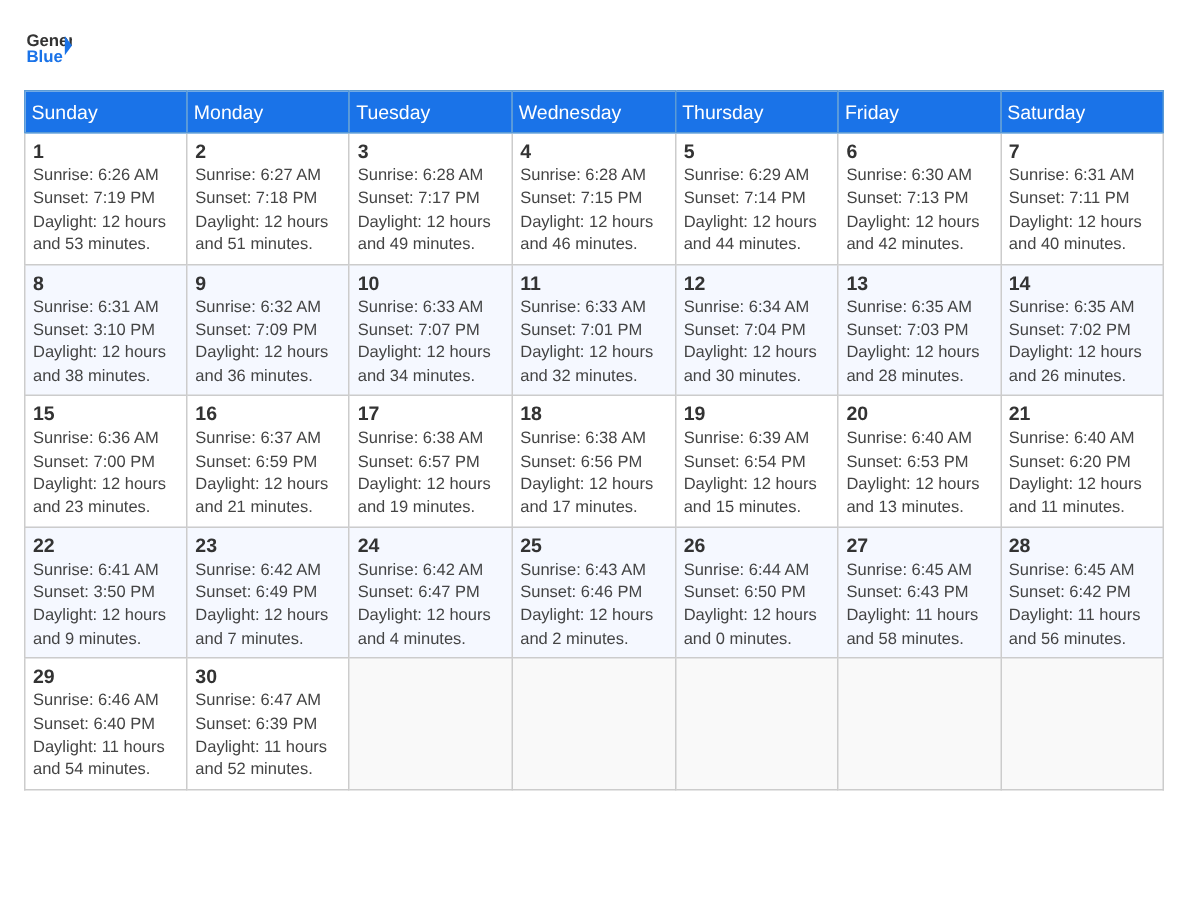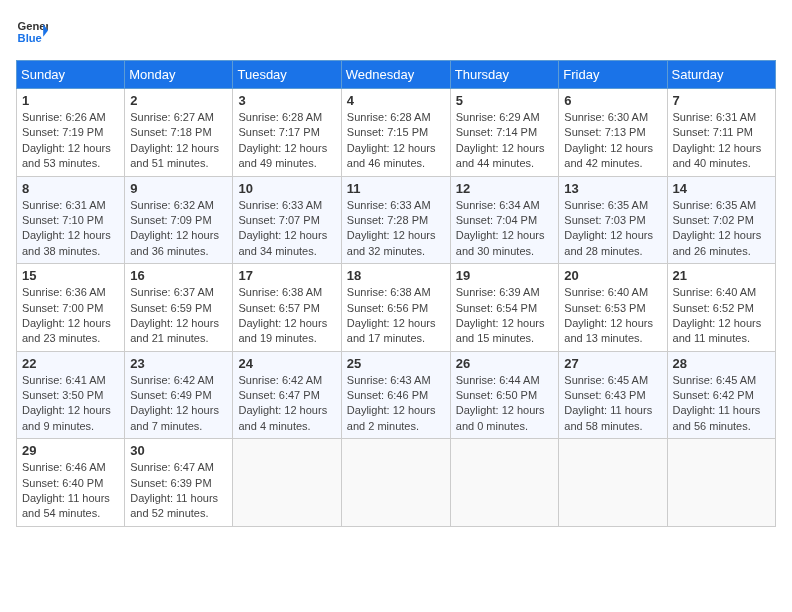--- a/index.html
+++ b/index.html
@@ -166,21 +166,21 @@
             <span>Sunset: 7:11 PM</span><br>
             <span>Daylight: 12 hours and 40 minutes.</span>
           </div>
         </td>
       </tr>
       <tr class="week-row">
         <td>
           <span class="day-num">8</span>
           <div class="day-info">
             <span>Sunrise: 6:31 AM</span><br>
-            <span>Sunset: 7:10 PM</span><br>
+            <span>Sunset: 3:10 PM</span><br>
             <span>Daylight: 12 hours and 38 minutes.</span>
           </div>
         </td>
         <td>
           <span class="day-num">9</span>
           <div class="day-info">
             <span>Sunrise: 6:32 AM</span><br>
             <span>Sunset: 7:09 PM</span><br>
             <span>Daylight: 12 hours and 36 minutes.</span>
           </div>
@@ -190,21 +190,21 @@
           <div class="day-info">
             <span>Sunrise: 6:33 AM</span><br>
             <span>Sunset: 7:07 PM</span><br>
             <span>Daylight: 12 hours and 34 minutes.</span>
           </div>
         </td>
         <td>
           <span class="day-num">11</span>
           <div class="day-info">
             <span>Sunrise: 6:33 AM</span><br>
-            <span>Sunset: 7:28 PM</span><br>
+            <span>Sunset: 7:01 PM</span><br>
             <span>Daylight: 12 hours and 32 minutes.</span>
           </div>
         </td>
         <td>
           <span class="day-num">12</span>
           <div class="day-info">
             <span>Sunrise: 6:34 AM</span><br>
             <span>Sunset: 7:04 PM</span><br>
             <span>Daylight: 12 hours and 30 minutes.</span>
           </div>
@@ -272,21 +272,21 @@
           <div class="day-info">
             <span>Sunrise: 6:40 AM</span><br>
             <span>Sunset: 6:53 PM</span><br>
             <span>Daylight: 12 hours and 13 minutes.</span>
           </div>
         </td>
         <td>
           <span class="day-num">21</span>
           <div class="day-info">
             <span>Sunrise: 6:40 AM</span><br>
-            <span>Sunset: 6:52 PM</span><br>
+            <span>Sunset: 6:20 PM</span><br>
             <span>Daylight: 12 hours and 11 minutes.</span>
           </div>
         </td>
       </tr>
       <tr class="week-row">
         <td>
           <span class="day-num">22</span>
           <div class="day-info">
             <span>Sunrise: 6:41 AM</span><br>
             <span>Sunset: 3:50 PM</span><br>

